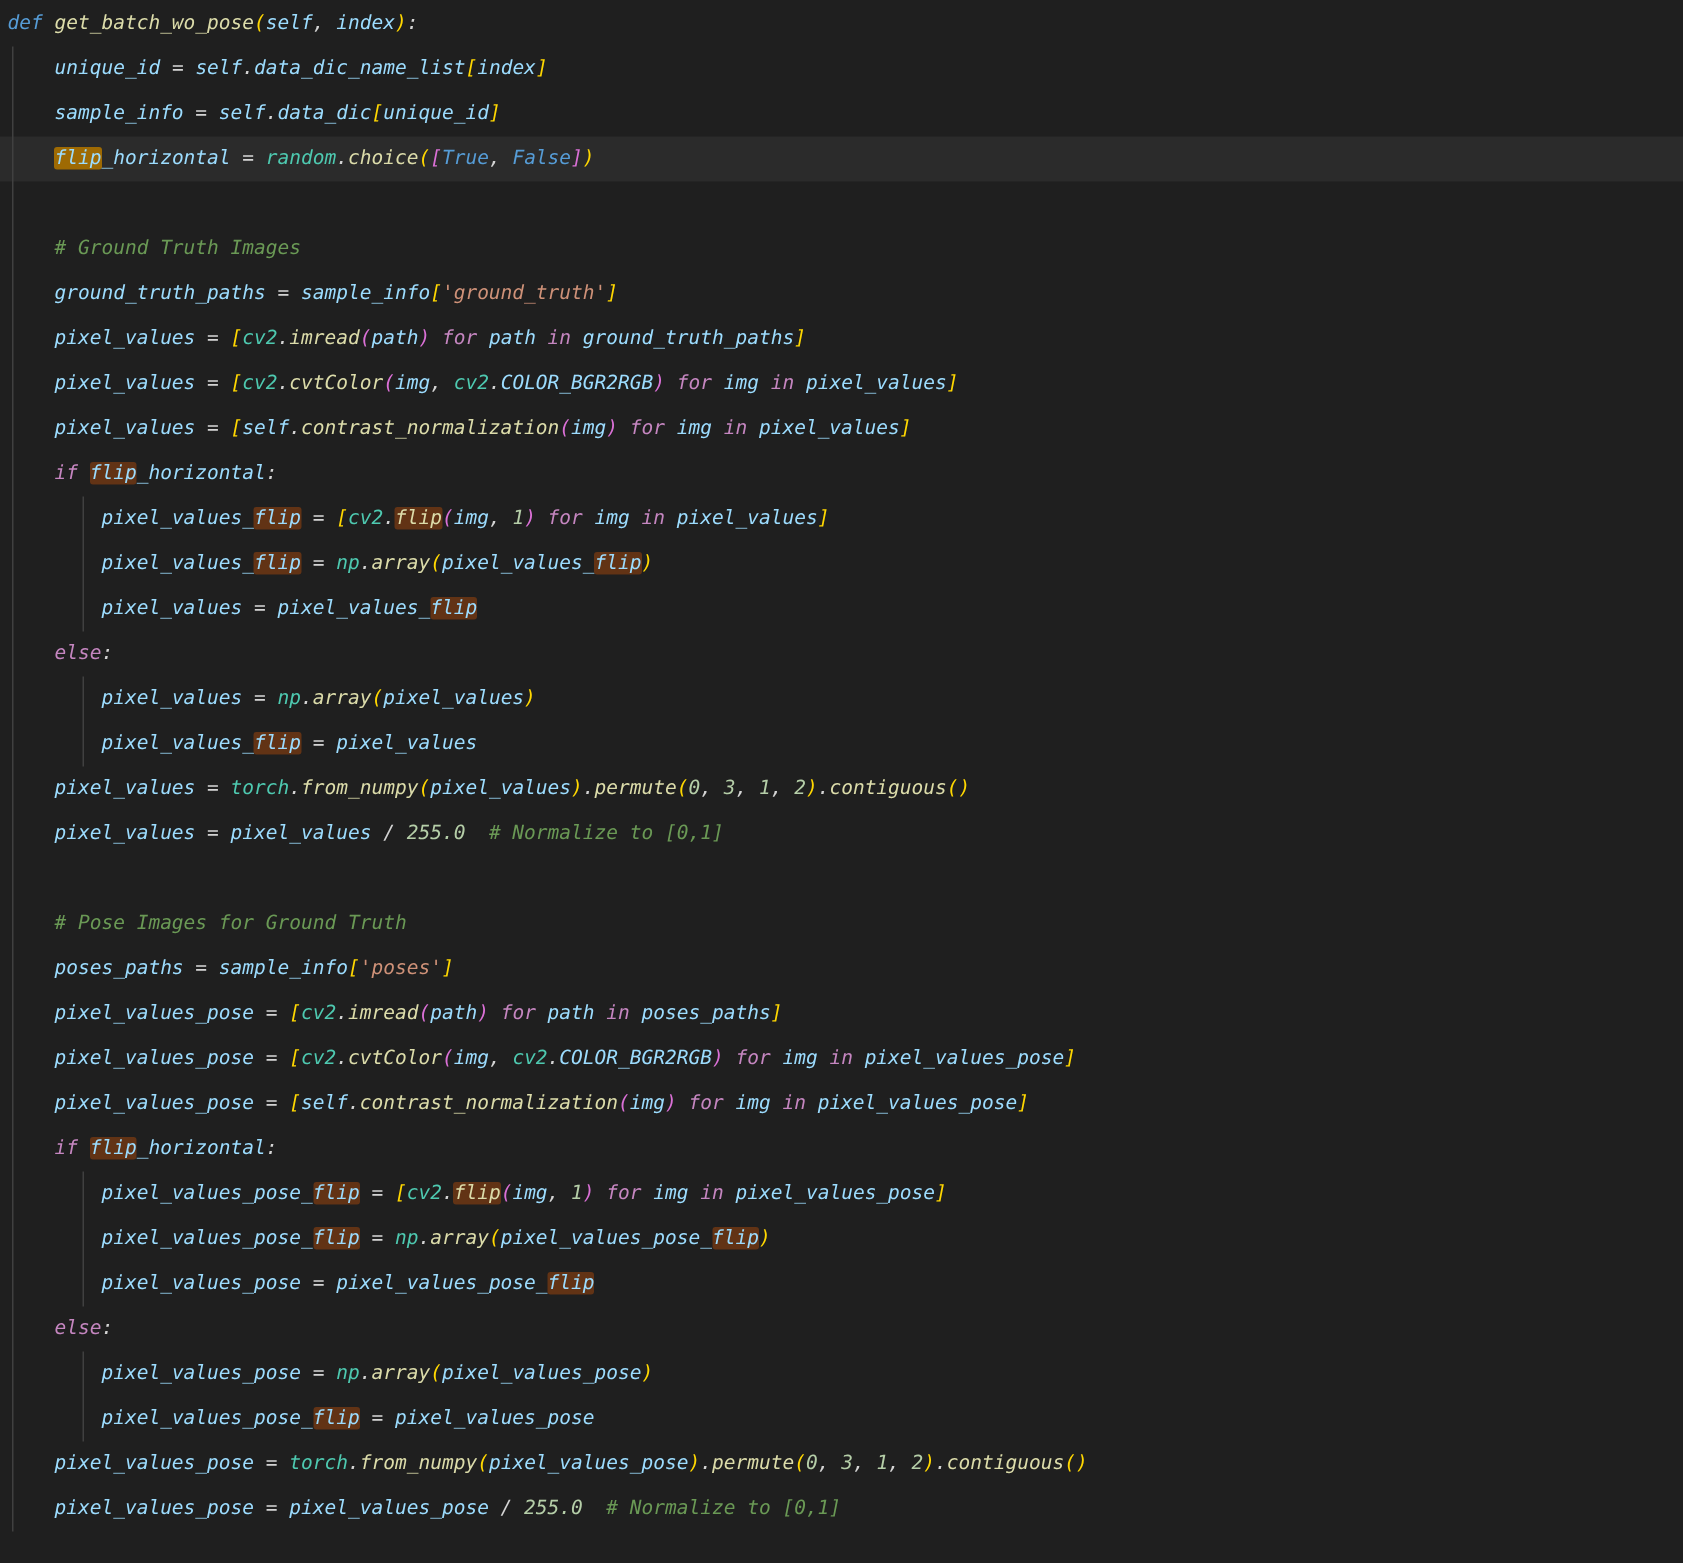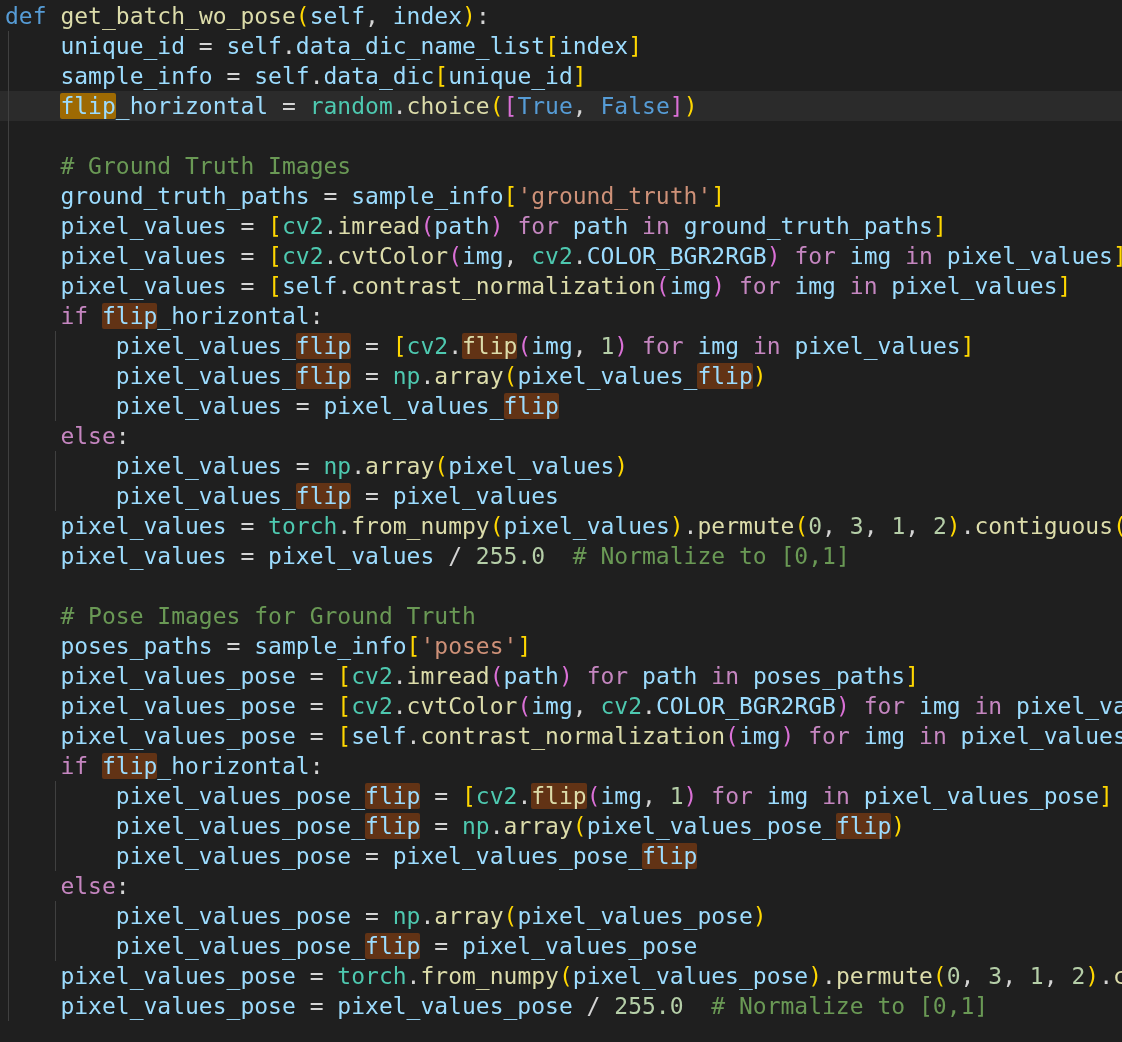--- a/index.html
+++ b/index.html
@@ -5,23 +5,24 @@
   html, body {
     margin: 0; padding: 0;
     width: 1122px; height: 1042px;
     overflow: hidden;
     background: #1f1f1f;
   }
   #editor {
     position: relative;
     width: 1122px; height: 952px;
     font-family: "DejaVu Sans Mono", "Liberation Mono", monospace;
-    font-size: 23px;
+    font-size: 13px;
     line-height: 30px;
     cursor: text;
+    font-style: italic;
   }
   #decorations { position: absolute; inset: 0; z-index: 0; }
   .current-line {
     position: absolute; left: 0; width: 100%; height: 30px;
   }
   .indent-guide {
     position: absolute; width: 1px;
   }
   #code {
     position: relative; z-index: 1;

